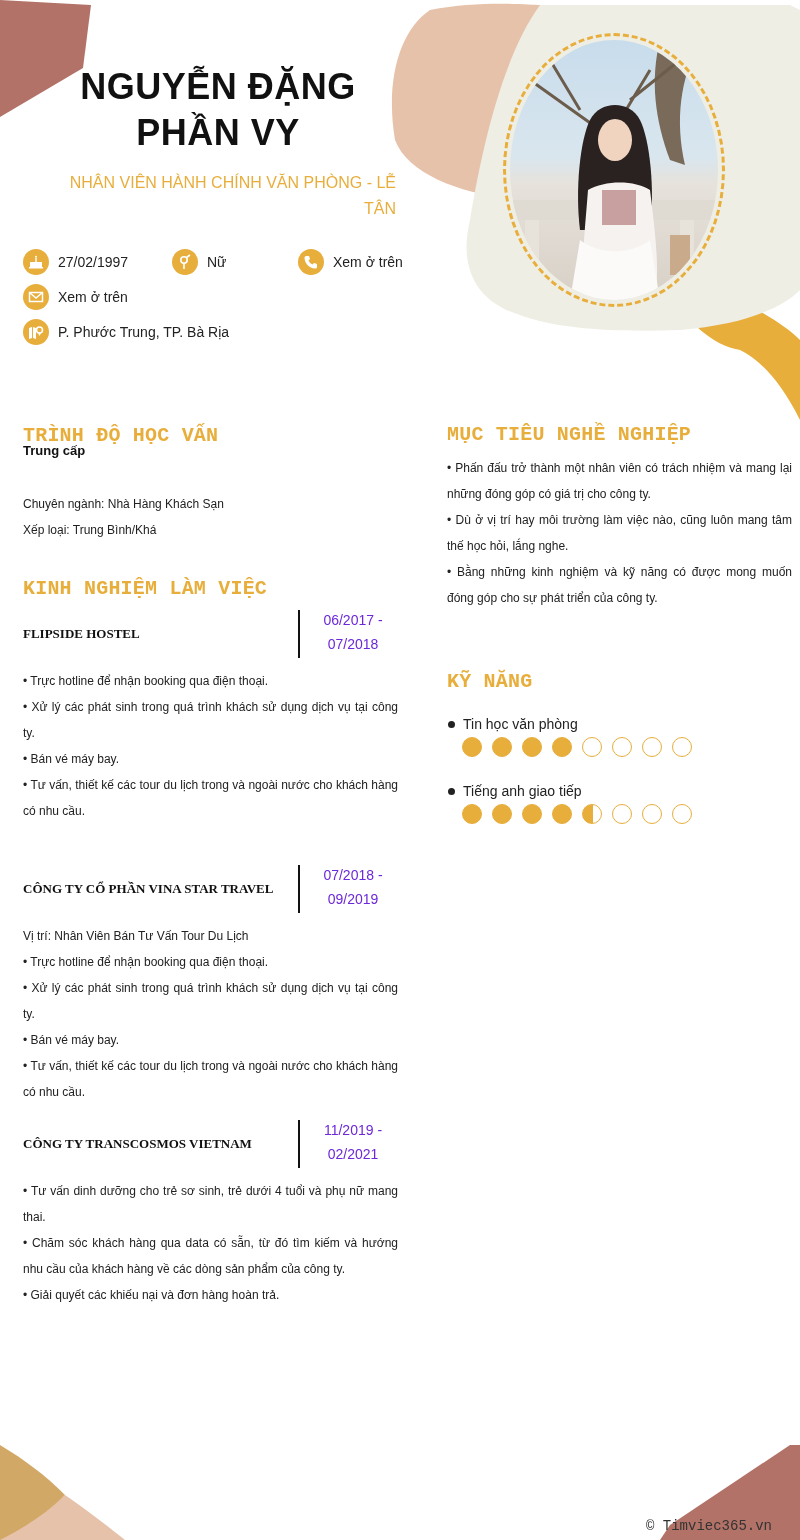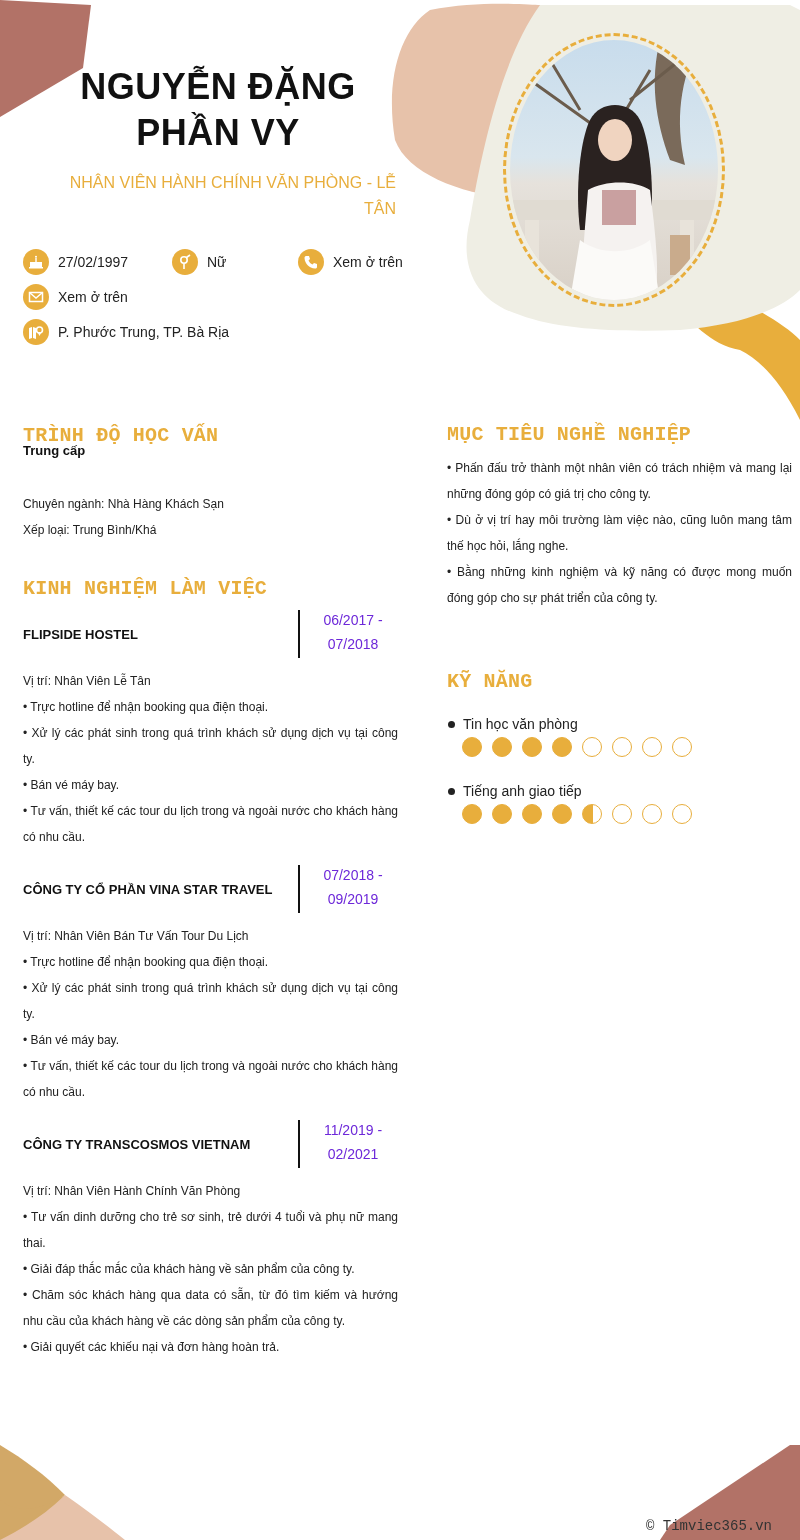--- a/index.html
+++ b/index.html
@@ -25,21 +25,21 @@
   .photo { position: absolute; left: 7px; top: 7px; right: 7px; bottom: 7px; border-radius: 50%;
            overflow: hidden; background: linear-gradient(180deg, #c8dcec 0%, #d9e6ee 45%, #e6e2dc 55%, #d8d0c6 100%); }
 
   
   .h2 { position: absolute; font-size: 20px; font-weight: 700; color: #e8ae3c; letter-spacing: 0.2px; font-family: Liberation Mono, monospace; }
   .txt { font-size: 12px; line-height: 26px; color: #222; }
   .just { text-align: justify; }
 
   .job-head { position: absolute; left: 23px; width: 375px; height: 48px; }
   .job-company { position: absolute; left: 0; top: 0; width: 270px; height: 48px; display: flex;
-                 align-items: center; font-size: 13px; font-weight: 700; color: #111; }
+                 align-items: center; font-size: 13px; font-weight: 700; color: #111; font-family: Liberation Serif, serif; }
   .job-bar { position: absolute; left: 275px; top: 0; width: 2px; height: 48px; background: #111; }
   .job-date { position: absolute; left: 285px; top: -2px; width: 90px; text-align: center;
               font-size: 14px; line-height: 24px; color: #6d28d9; }
   .job-body { position: absolute; left: 23px; width: 375px; }
 
   .skill { position: absolute; left: 447px; width: 280px; }
   .skill-label { font-size: 14px; color: #222; display: flex; align-items: center; }
   .skill-label .dot { width: 7px; height: 7px; border-radius: 50%; background: #222; margin-right: 8px; margin-left: 1px; }
   .dots { display: flex; gap: 10px; margin-top: 5px; margin-left: 15px; }
   .dots span { width: 20px; height: 20px; border-radius: 50%; border: 1.5px solid #e8ae3c; }
@@ -147,21 +147,20 @@
 
   <div class="job-head" style="top:610px">
     <div class="job-company">FLIPSIDE HOSTEL</div>
     <div class="job-bar"></div>
     <div class="job-date">
       <div>06/2017 -</div>
         <div>07/2018</div>
     </div>
   </div>
   <div class="job-body txt just" style="top:668px">
-    <div>Vị trí: Nhân Viên Lễ Tân</div>
     <div>• Trực hotline để nhận booking qua điện thoại.</div>
     <div>• Xử lý các phát sinh trong quá trình khách sử dụng dịch vụ tại công ty.</div>
     <div>• Bán vé máy bay.</div>
     <div>• Tư vấn, thiết kế các tour du lịch trong và ngoài nước cho khách hàng có nhu cầu.</div>
   </div>
 
   <div class="job-head" style="top:865px">
     <div class="job-company">CÔNG TY CỔ PHẦN VINA STAR TRAVEL</div>
     <div class="job-bar"></div>
     <div class="job-date">
@@ -179,23 +178,21 @@
 
   <div class="job-head" style="top:1120px">
     <div class="job-company">CÔNG TY TRANSCOSMOS VIETNAM</div>
     <div class="job-bar"></div>
     <div class="job-date">
       <div>11/2019 -</div>
         <div>02/2021</div>
     </div>
   </div>
   <div class="job-body txt just" style="top:1178px">
-    <div>Vị trí: Nhân Viên Hành Chính Văn Phòng</div>
     <div>• Tư vấn dinh dưỡng cho trẻ sơ sinh, trẻ dưới 4 tuổi và phụ nữ mang thai.</div>
-    <div>• Giải đáp thắc mắc của khách hàng về sản phẩm của công ty.</div>
     <div>• Chăm sóc khách hàng qua data có sẵn, từ đó tìm kiếm và hướng nhu cầu của khách hàng về các dòng sản phẩm của công ty.</div>
     <div>• Giải quyết các khiếu nại và đơn hàng hoàn trả.</div>
   </div>
 
   <div class="h2" style="left:447px;top:423px">MỤC TIÊU NGHỀ NGHIỆP</div>
   <div class="txt just" style="position:absolute;left:447px;top:455px;width:345px">
     <div>• Phấn đấu trở thành một nhân viên có trách nhiệm và mang lại những đóng góp có giá trị cho công ty.</div>
     <div>• Dù ở vị trí hay môi trường làm việc nào, cũng luôn mang tâm thế học hỏi, lắng nghe.</div>
     <div>• Bằng những kinh nghiệm và kỹ năng có được mong muốn đóng góp cho sự phát triển của công ty.</div>
   </div>

